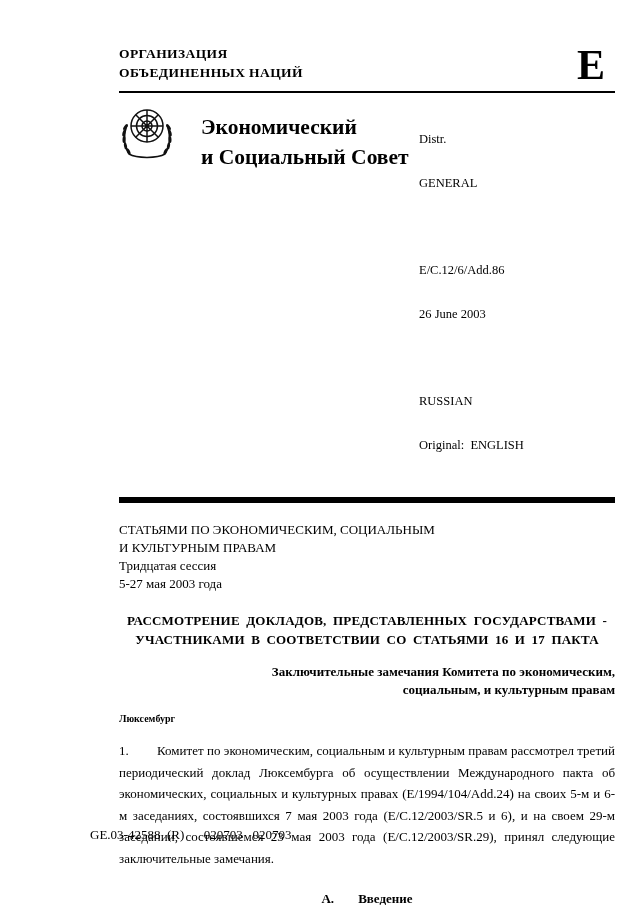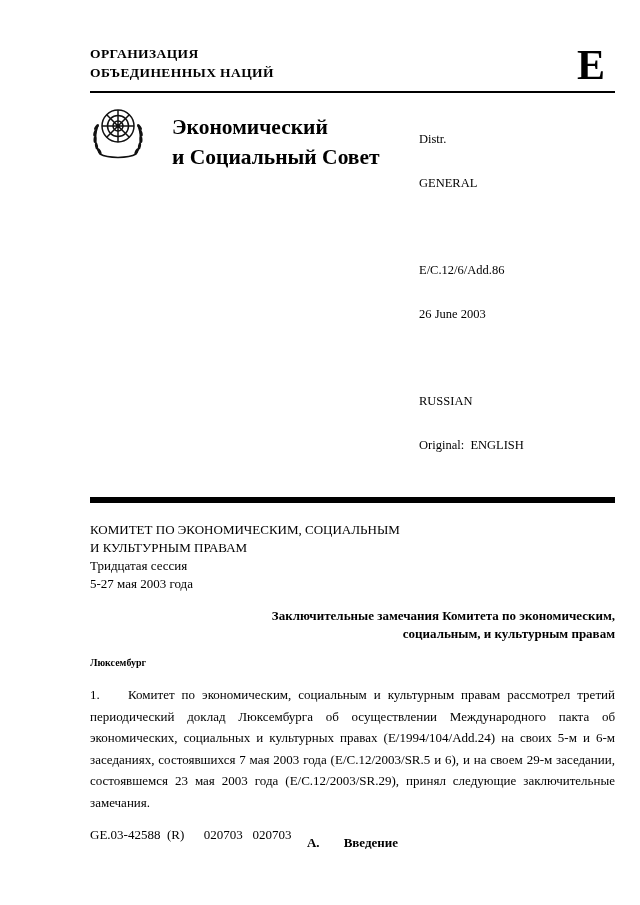--- a/index.html
+++ b/index.html
@@ -1,20 +1,20 @@
 <!DOCTYPE html>
 <html><head>
 <meta charset="utf-8">
 <style>
   * { margin:0; padding:0; box-sizing:border-box; }
   html,body { background:#d9d9d9; }
   body { font-family:"Liberation Serif", serif; }
   .page {
     position:relative; width:640px; height:905px; margin:0 auto;
-    background:#ffffff; color:#000; overflow:hidden;
+    background:#ffffff; color:#000; overflow:hidden;padding-left:29px;
   }
   .content { padding:44px 25px 0 90px; }
 
   .header-row { display:flex; justify-content:space-between; align-items:flex-start; }
   .org-name { font-size:13.5px; font-weight:bold; line-height:19px; letter-spacing:0.4px; }
   .doc-letter { font-size:42px; font-weight:bold; line-height:42px; padding-right:10px; }
 
   .thin-rule { border-bottom:2px solid #000; margin-top:5px; }
 
   .masthead { display:flex; margin-top:9px; }
@@ -101,26 +101,30 @@
         <div>26 June 2003</div>
         <div class="distr-gap"></div>
         <div>RUSSIAN</div>
         <div>Original:  ENGLISH</div>
       </div>
     </div>
 
     <div class="thick-rule"></div>
 
     <div class="committee">
-      <div>КОМИТЕТ ПО ЭКОНОМИЧЕСКИМ, СОЦИАЛЬНЫМ</div>
+      <div>СТАТЬЯМИ ПО ЭКОНОМИЧЕСКИМ, СОЦИАЛЬНЫМ</div>
       <div>И КУЛЬТУРНЫМ ПРАВАМ</div>
       <div>Тридцатая сессия</div>
       <div>5-27 мая 2003 года</div>
     </div>
 
+    <div class="title-main">
+      <div>РАССМОТРЕНИЕ ДОКЛАДОВ, ПРЕДСТАВЛЕННЫХ ГОСУДАРСТВАМИ -</div>
+      <div>УЧАСТНИКАМИ В СООТВЕТСТВИИ СО СТАТЬЯМИ 16 И 17 ПАКТА</div>
+    </div>
 
     <div class="subtitle">
       <div>Заключительные замечания Комитета по экономическим,</div>
       <div>социальным, и культурным правам</div>
     </div>
 
     <div class="country">Люксембург</div>
 
     <p class="para"><span class="para-num">1.</span><span>Комитет по экономическим, социальным и культурным правам рассмотрел третий периодический доклад Люксембурга об осуществлении Международного пакта об экономических, социальных и культурных правах (E/1994/104/Add.24) на своих 5-м и 6-м заседаниях, состоявшихся 7 мая 2003 года (E/C.12/2003/SR.5 и 6), и на своем 29-м заседании, состоявшемся 23 мая 2003 года (E/C.12/2003/SR.29), принял следующие заключительные замечания.</span></p>
 

